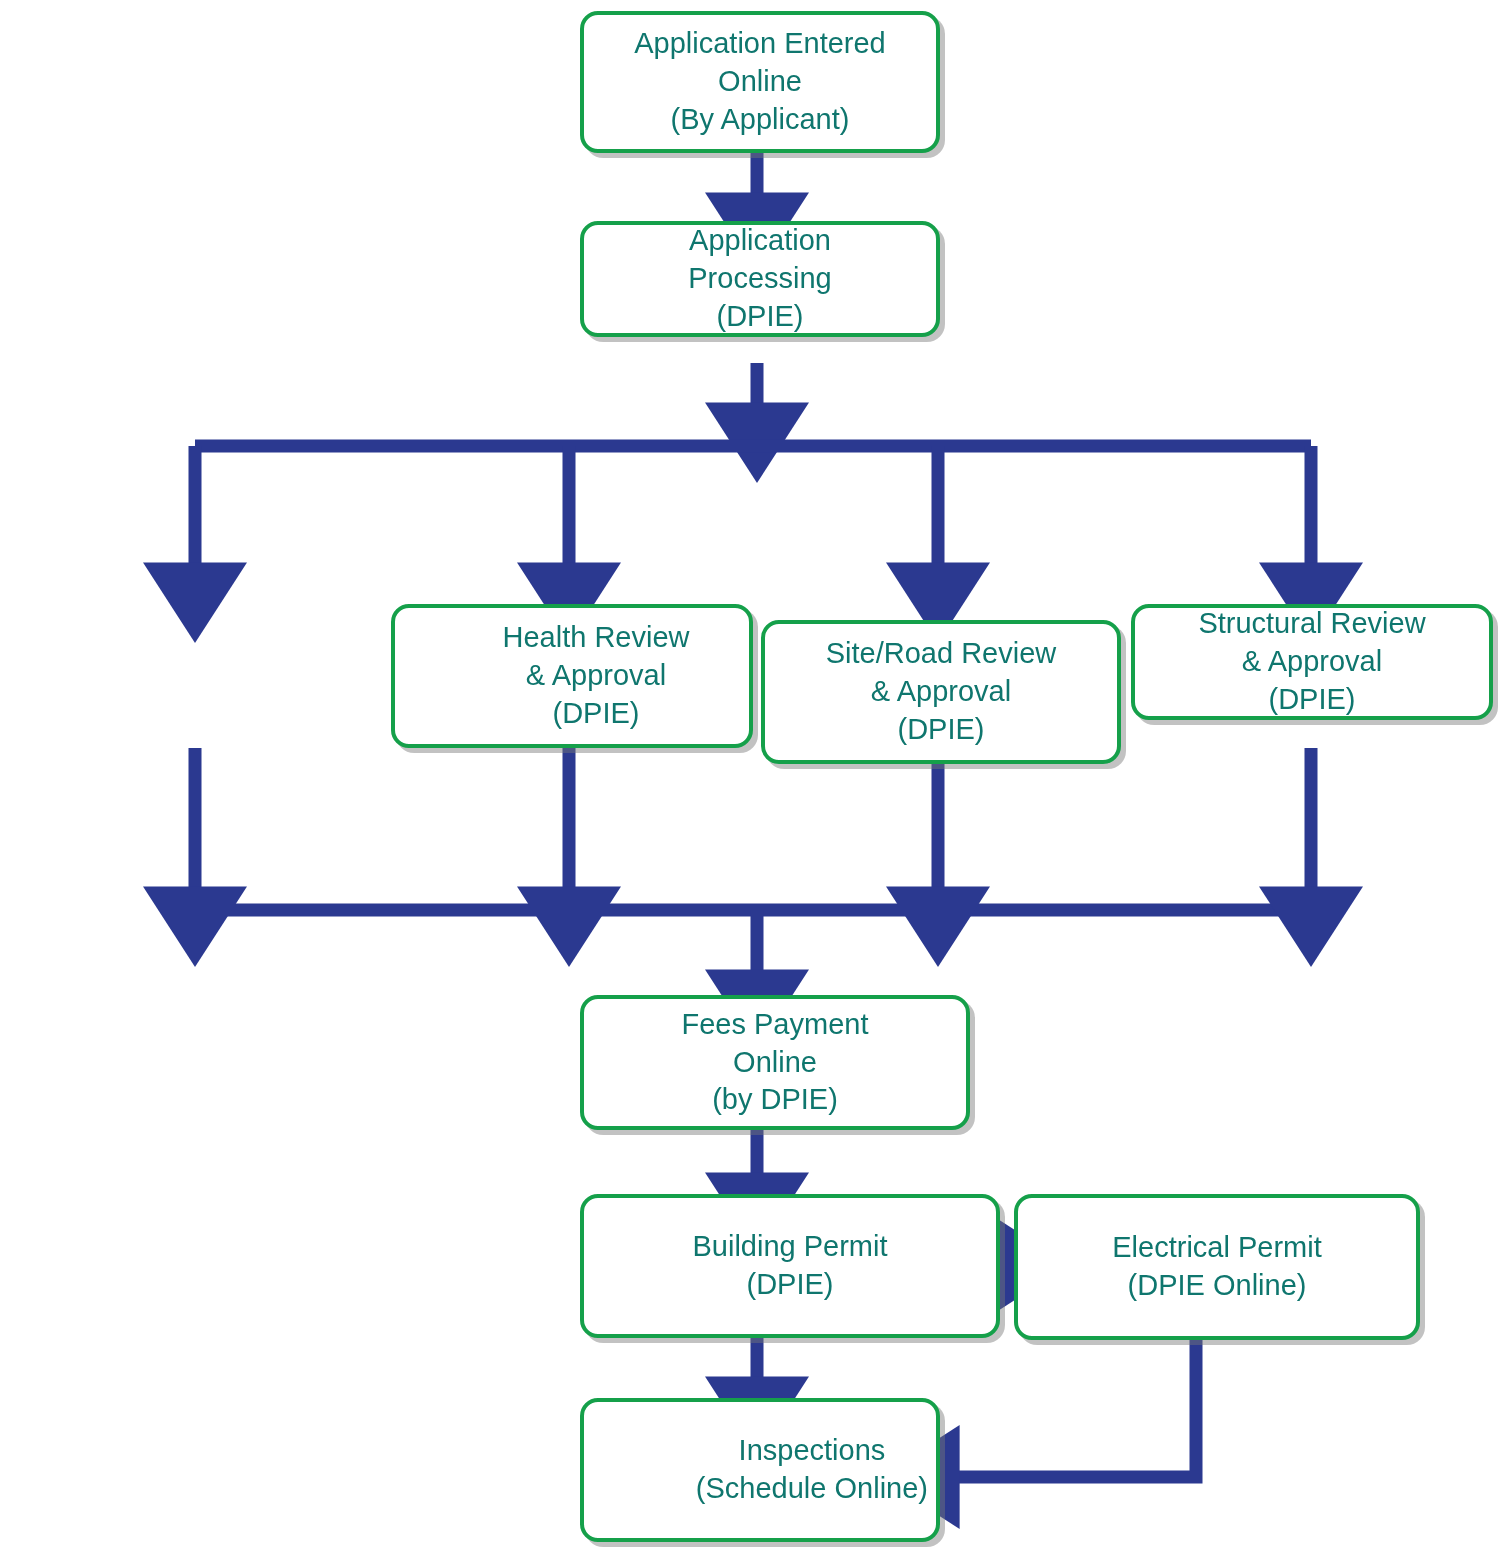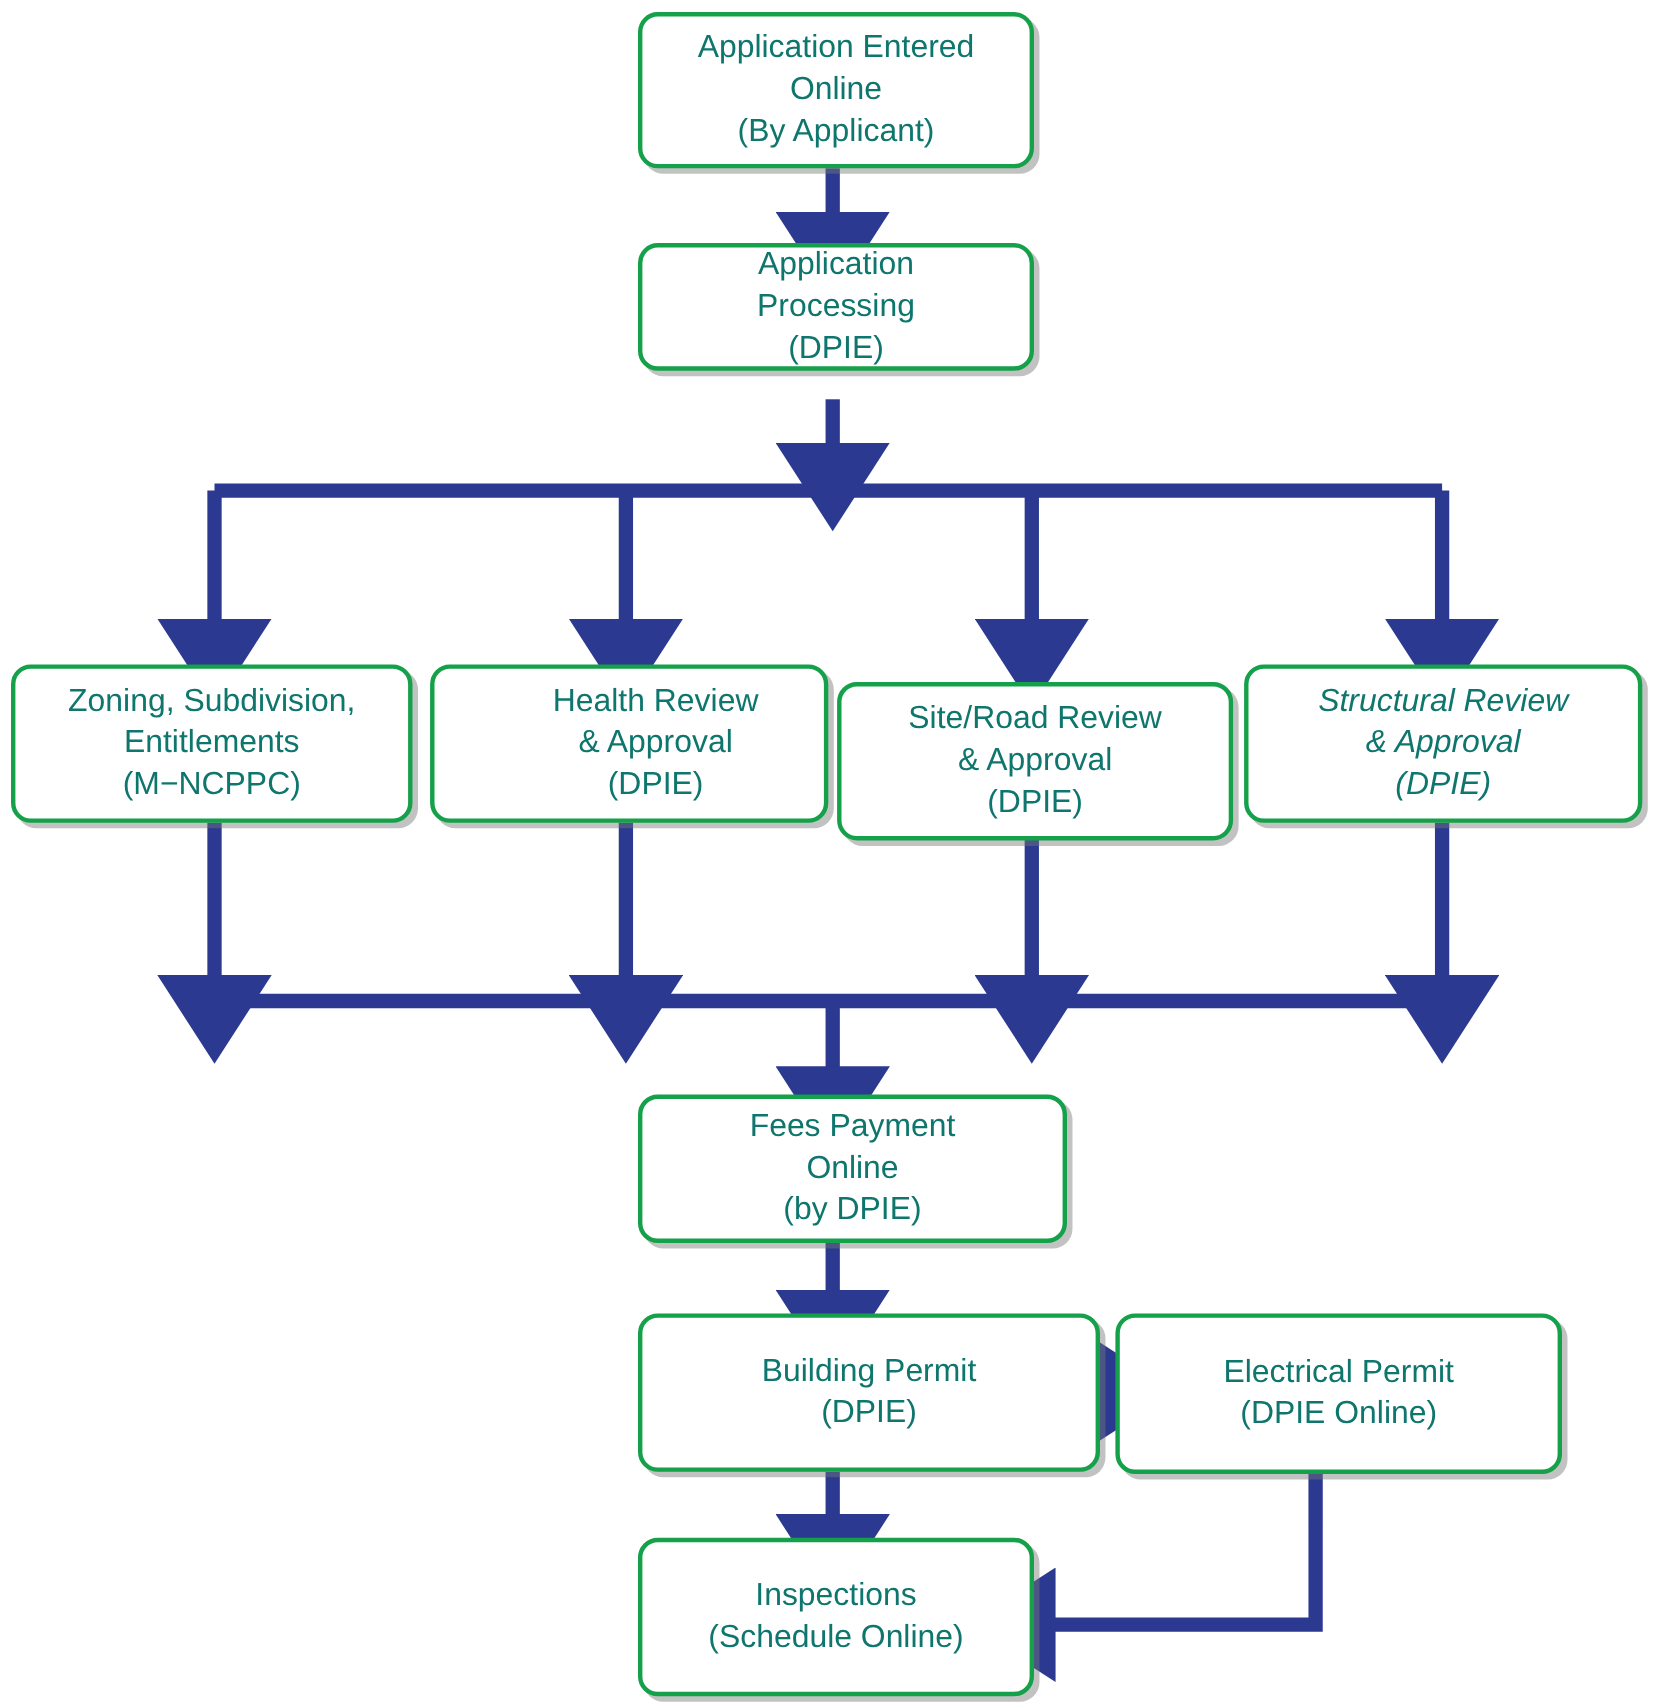--- a/index.html
+++ b/index.html
@@ -98,39 +98,34 @@
 Online
 (By Applicant)</span>
   </div>
 
   <div class="node" style="left:580px; top:221px; width:360px; height:116px;">
     <span class="txt">Application
 Processing
 (DPIE)</span>
   </div>
 
-  <div class="node" style="left:10px; top:604px; width:365px; height:144px;">
-    <span class="txt">Zoning, Subdivision,
-Entitlements
-(M−NCPPC)</span>
-  </div>
 
   <div class="node" style="left:391px; top:604px; width:362px; height:144px;padding-left:48px;">
     <span class="txt">Health Review
 &amp; Approval
 (DPIE)</span>
   </div>
 
   <div class="node" style="left:761px; top:604px; width:360px; height:144px;margin-top:16px;">
     <span class="txt">Site/Road Review
 &amp; Approval
 (DPIE)</span>
   </div>
 
-  <div class="node" style="left:1131px; top:604px; width:362px; height:144px;font-style:italic;">
+  <div class="node" style="left:1131px; top:604px; width:362px; height:116px;">
     <span class="txt">Structural Review
 &amp; Approval
 (DPIE)</span>
   </div>
 
   <div class="node" style="left:580px; top:995px; width:390px; height:135px;">
     <span class="txt">Fees Payment
 Online
 (by DPIE)</span>
   </div>
@@ -138,18 +133,18 @@
   <div class="node" style="left:580px; top:1194px; width:420px; height:144px;">
     <span class="txt">Building Permit
 (DPIE)</span>
   </div>
 
   <div class="node" style="left:1014px; top:1194px; width:406px; height:146px;">
     <span class="txt">Electrical Permit
 (DPIE Online)</span>
   </div>
 
-  <div class="node" style="left:580px; top:1398px; width:360px; height:144px;">
+  <div class="node" style="left:580px; top:1398px; width:360px; height:144px;justify-content:flex-end;">
     <span class="txt">Inspections
 (Schedule Online)</span>
   </div>
 
 </div>
 
 </body></html>

